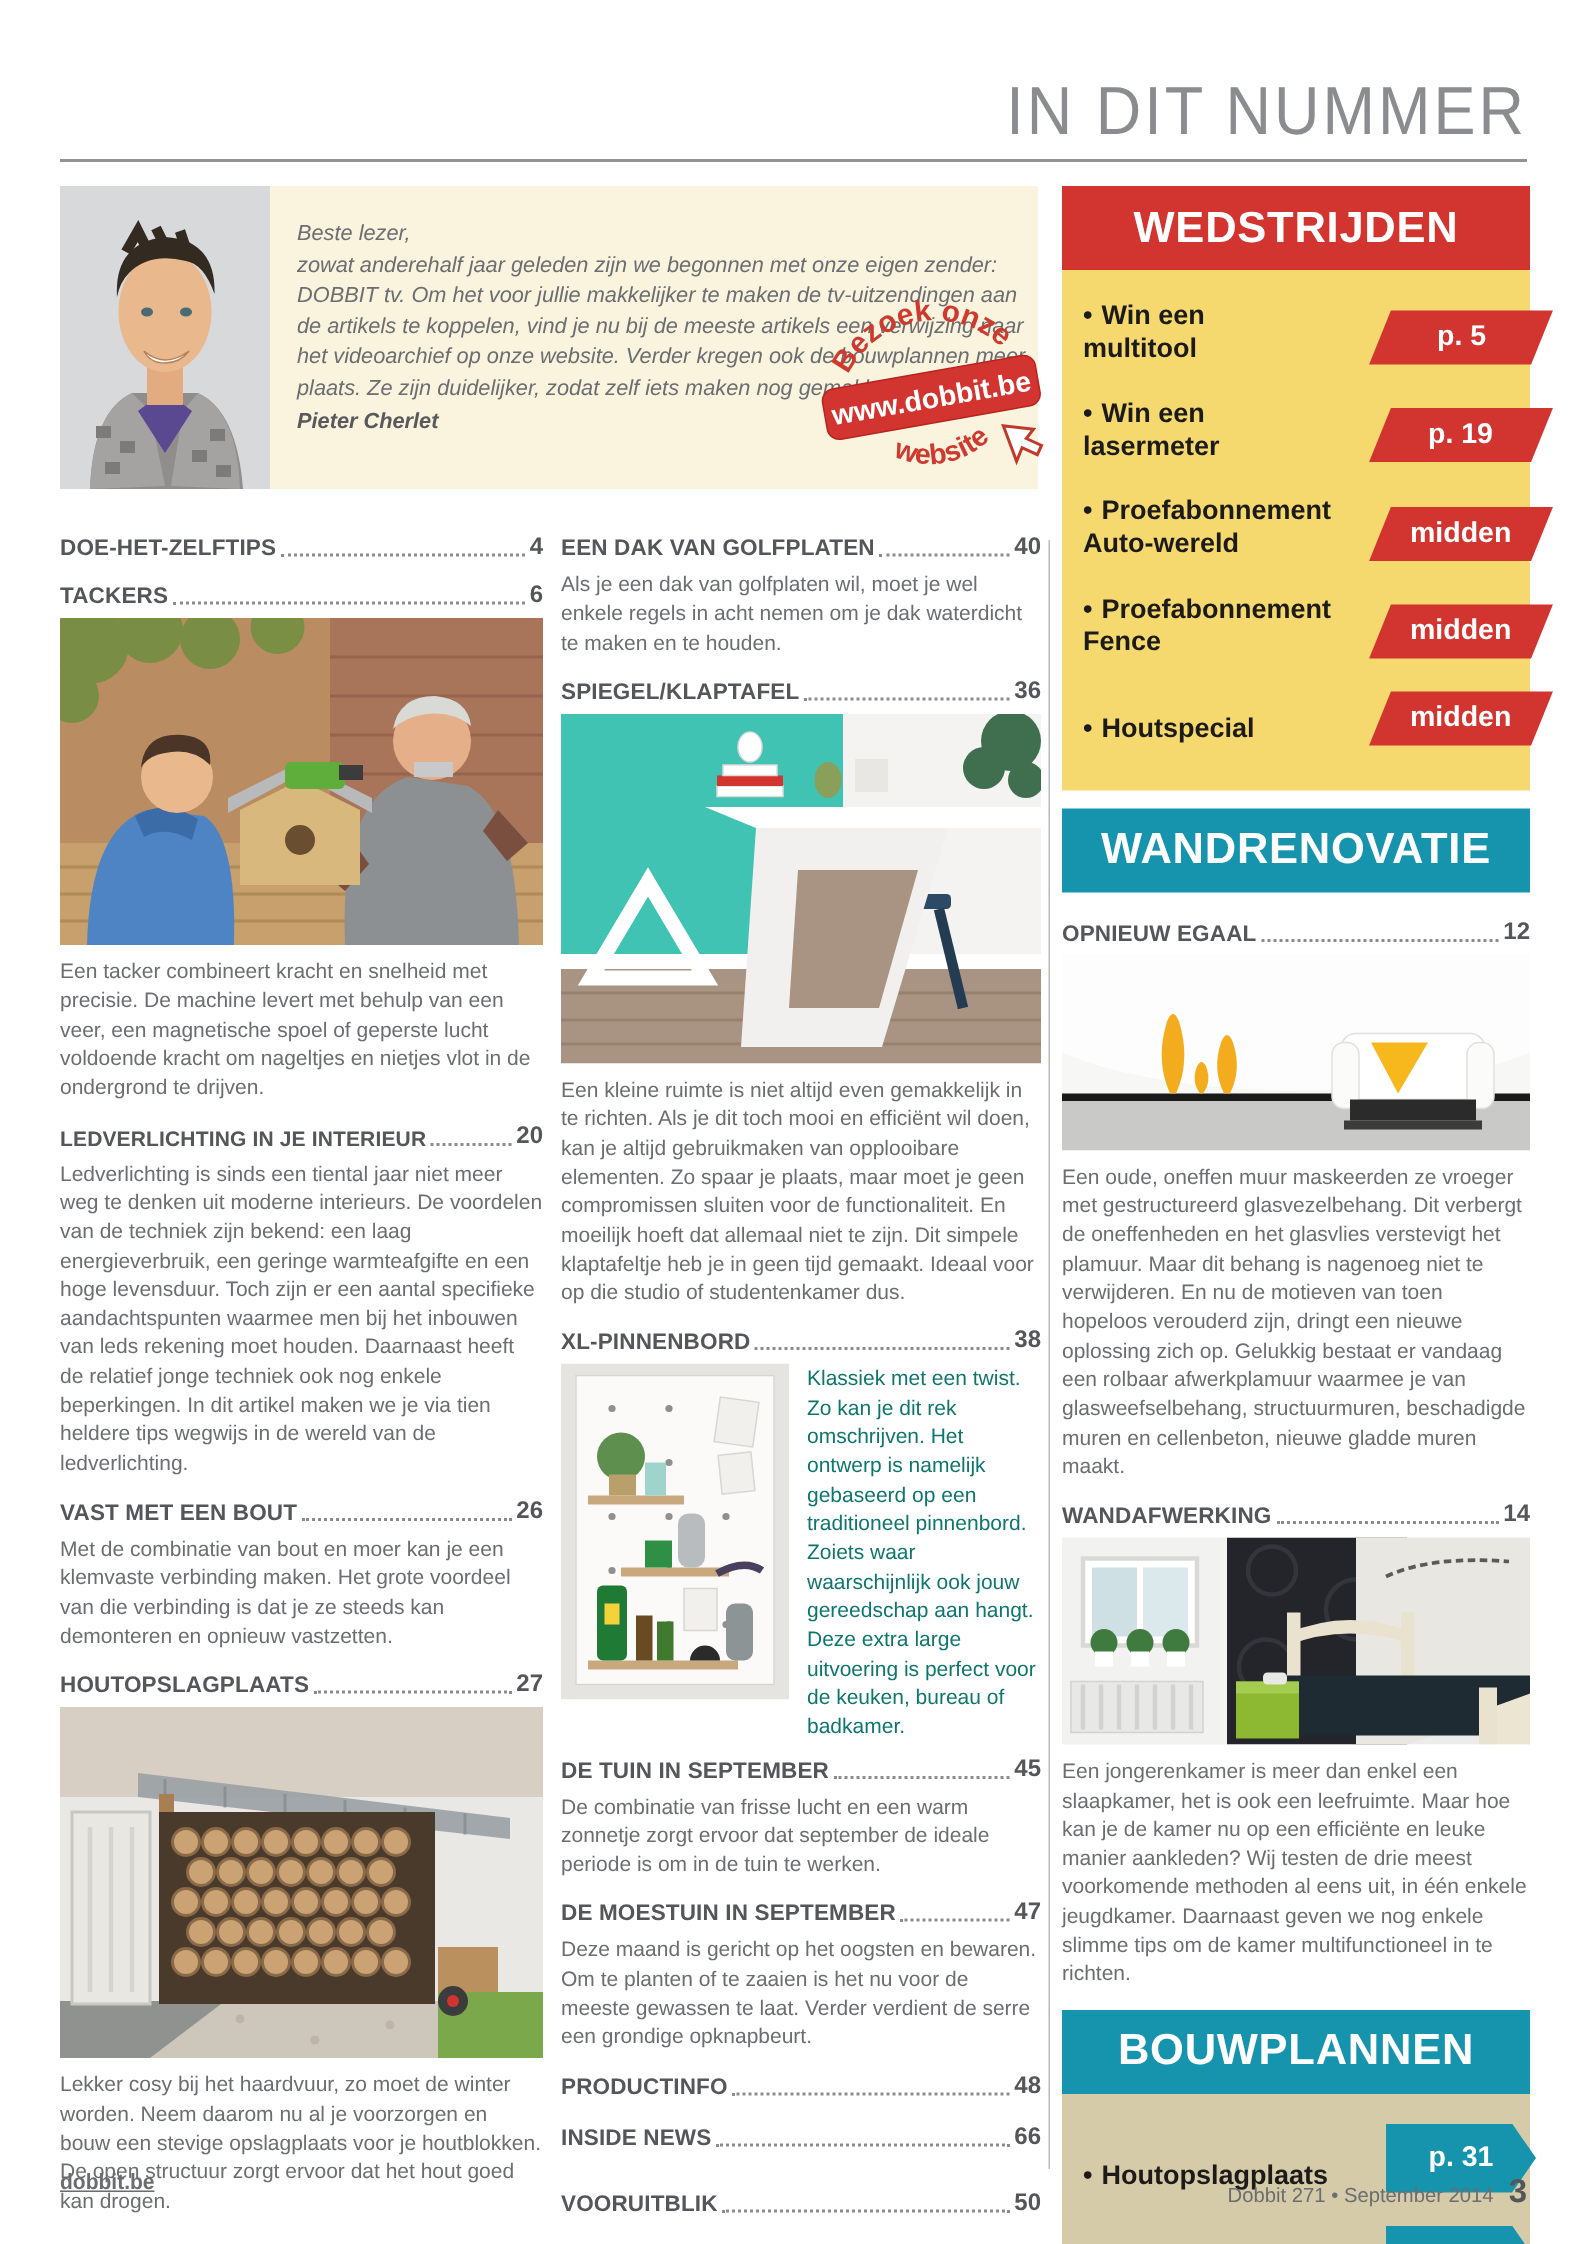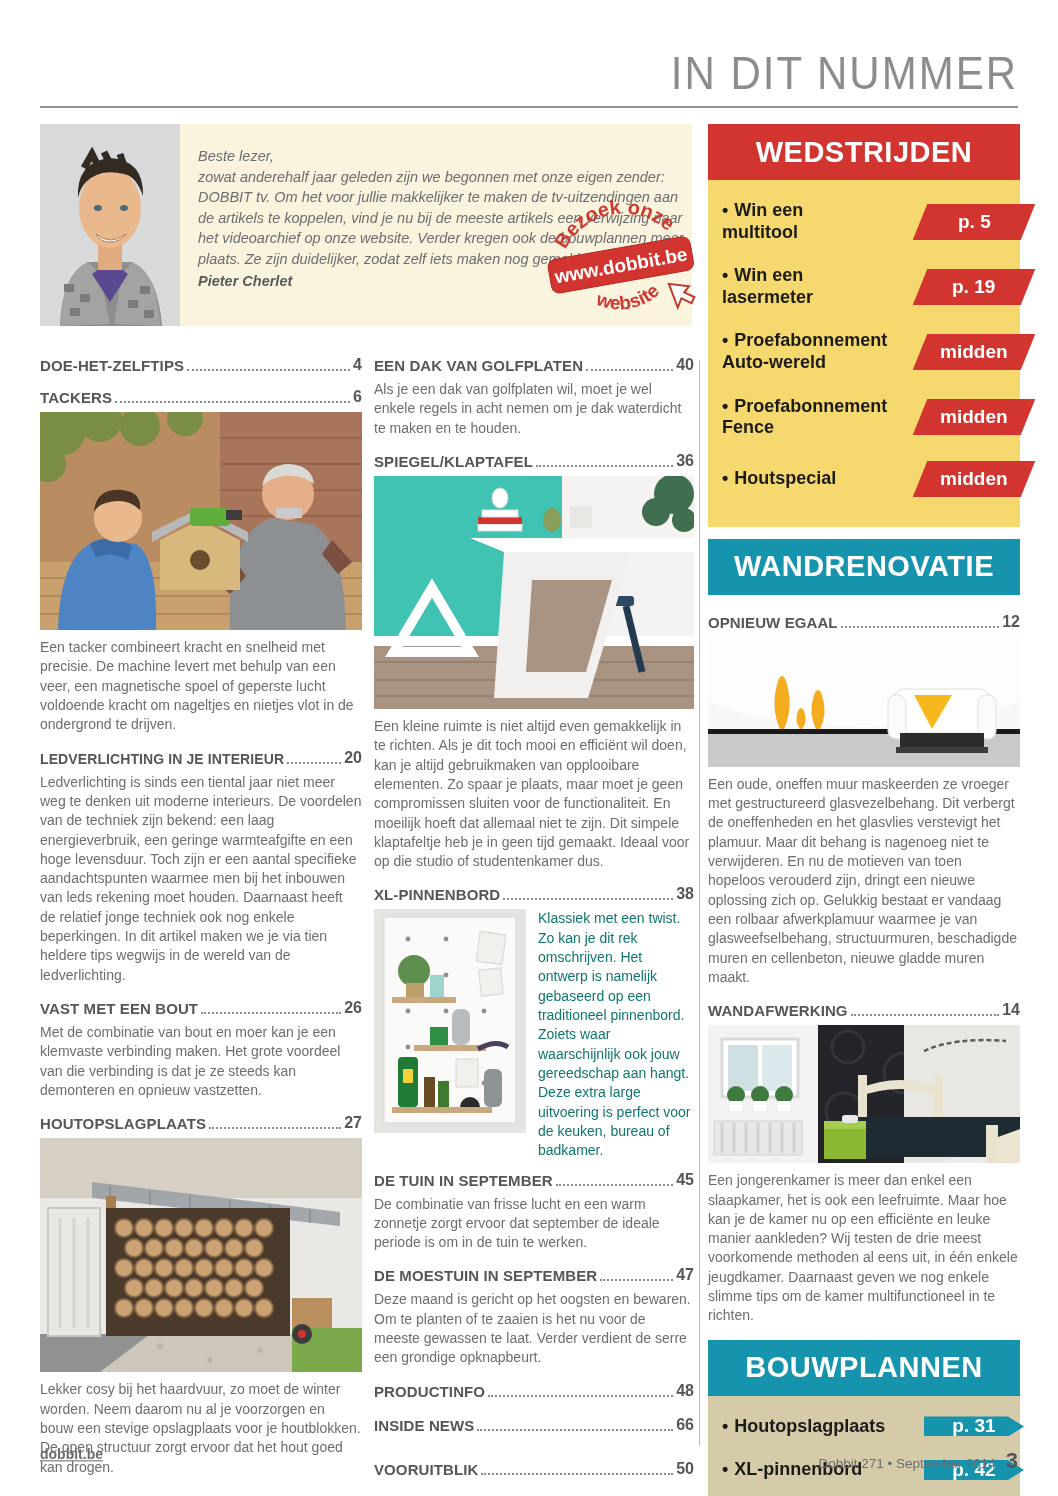--- a/index.html
+++ b/index.html
@@ -34,27 +34,27 @@
   .media-row{display:flex;gap:12px;margin:4px 0 10px 0;}
   .media-row .txt{flex:1;font-size:14px;line-height:1.38;color:#0f766e;}
   
   .banner{height:56px;display:flex;align-items:center;justify-content:center;
           color:#fff;font-weight:700;font-size:29px;letter-spacing:.5px;}
   .banner.red{background:#d2342f;}
   .banner.teal{background:#1693ad;}
   .promo-box{box-sizing:border-box;padding:20px 14px 8px 14px;}
   .promo-box.yellow{background:#f5d96e;}
   .promo-box.tan{background:#d6cba8;}
-  .promo-row{display:flex;align-items:center;justify-content:space-between;margin-bottom:22px;}
+  .promo-row{display:flex;align-items:flex-end;justify-content:space-between;margin-bottom:22px;}
   .promo-label{font-size:18px;font-weight:700;color:#1c1b19;line-height:1.2;max-width:160px;}
   .promo-label .bullet{margin-right:6px;}
   .tag-red{position:relative;right:-22px;width:108px;height:36px;background:#d2342f;
            transform:skewX(-22deg);display:flex;align-items:center;justify-content:center;}
   .tag-red span{transform:skewX(22deg);color:#fff;font-weight:700;font-size:19px;}
-  .tag-teal{position:relative;right:-18px;width:100px;height:20px;background:#1693ad;
+  .tag-teal{position:relative;right:-18px;width:100px;height:46px;background:#1693ad;
             display:flex;align-items:center;justify-content:center;
             clip-path:polygon(0 0,84% 0,100% 50%,84% 100%,0 100%);}
   .tag-teal span{color:#fff;font-weight:700;font-size:19px;}
   
   .footer-site{position:absolute;left:40px;top:1446px;font-size:14px;font-weight:700;color:#6b6d70;
                text-decoration:underline;transform:scaleY(1.05);}
   .footer-right{position:absolute;right:40px;top:1448px;display:flex;align-items:baseline;gap:10px;}
   .footer-issue{font-size:13.5px;color:#6b6d70;}
   .footer-page{font-size:22px;font-weight:700;color:#55565a;}
   svg{display:block;}

